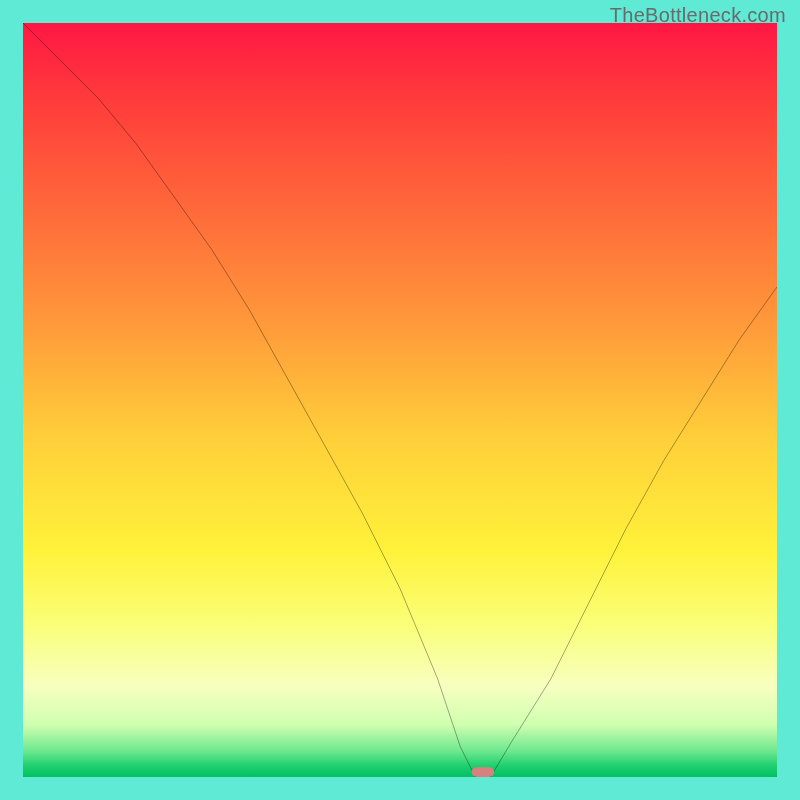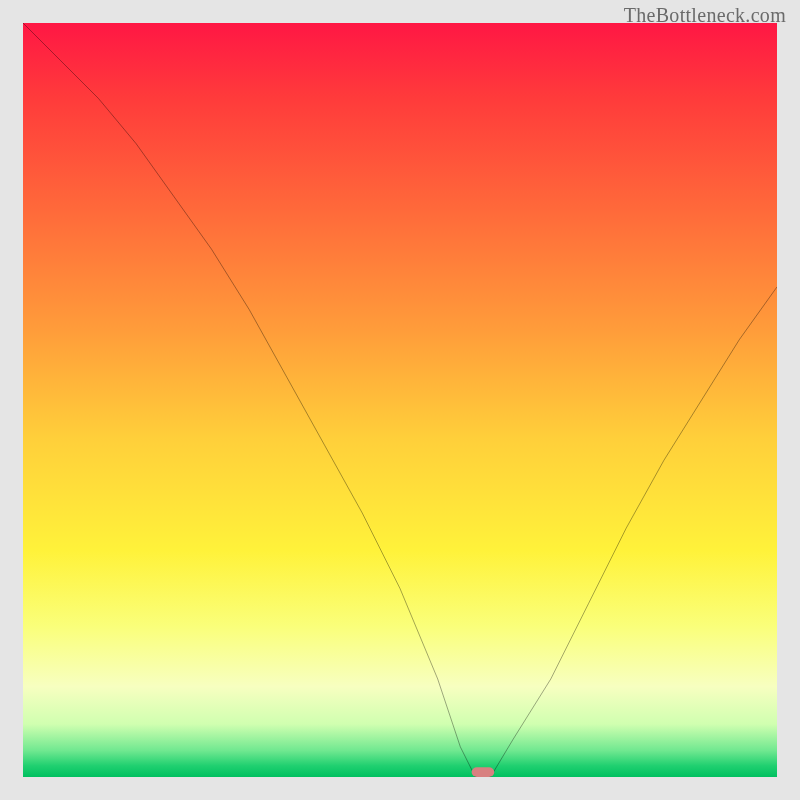--- a/index.html
+++ b/index.html
@@ -8,22 +8,21 @@
     width: 800px;
     height: 800px;
     background: #000;
     overflow: hidden;
     font-family: Arial, Helvetica, sans-serif;
   }
   .frame {
     position: relative;
     width: 800px;
     height: 800px;
-    background: #e5e5e5;
-    font-family: Liberation Serif, serif;
+    background: #5eead4;
   }
   .watermark {
     position: absolute;
     top: 4px;
     right: 14px;
     color: #6a6a6a;
     font-size: 20px;
     font-weight: 500;
     letter-spacing: 0.3px;
     z-index: 10;

